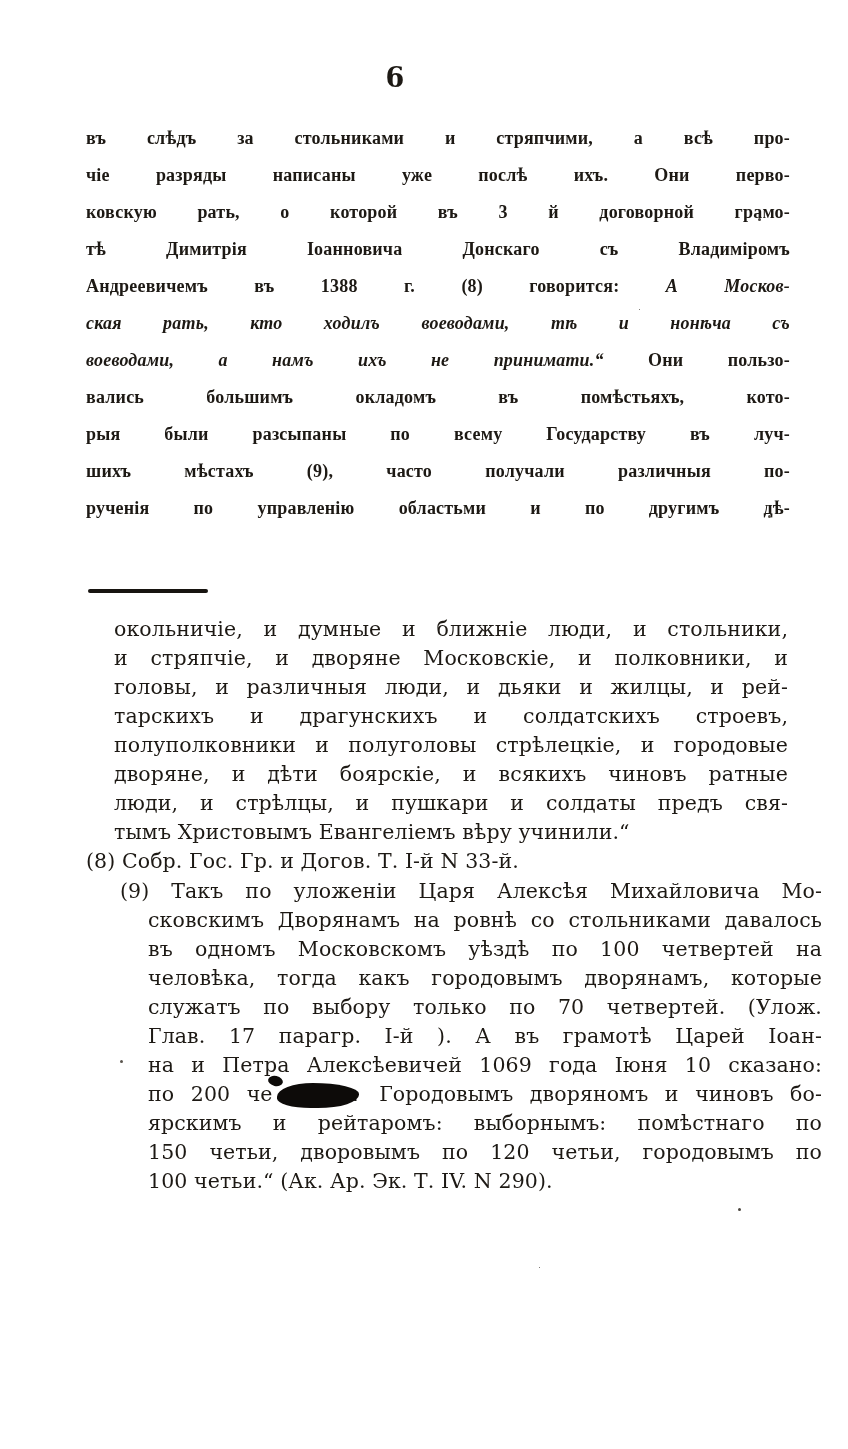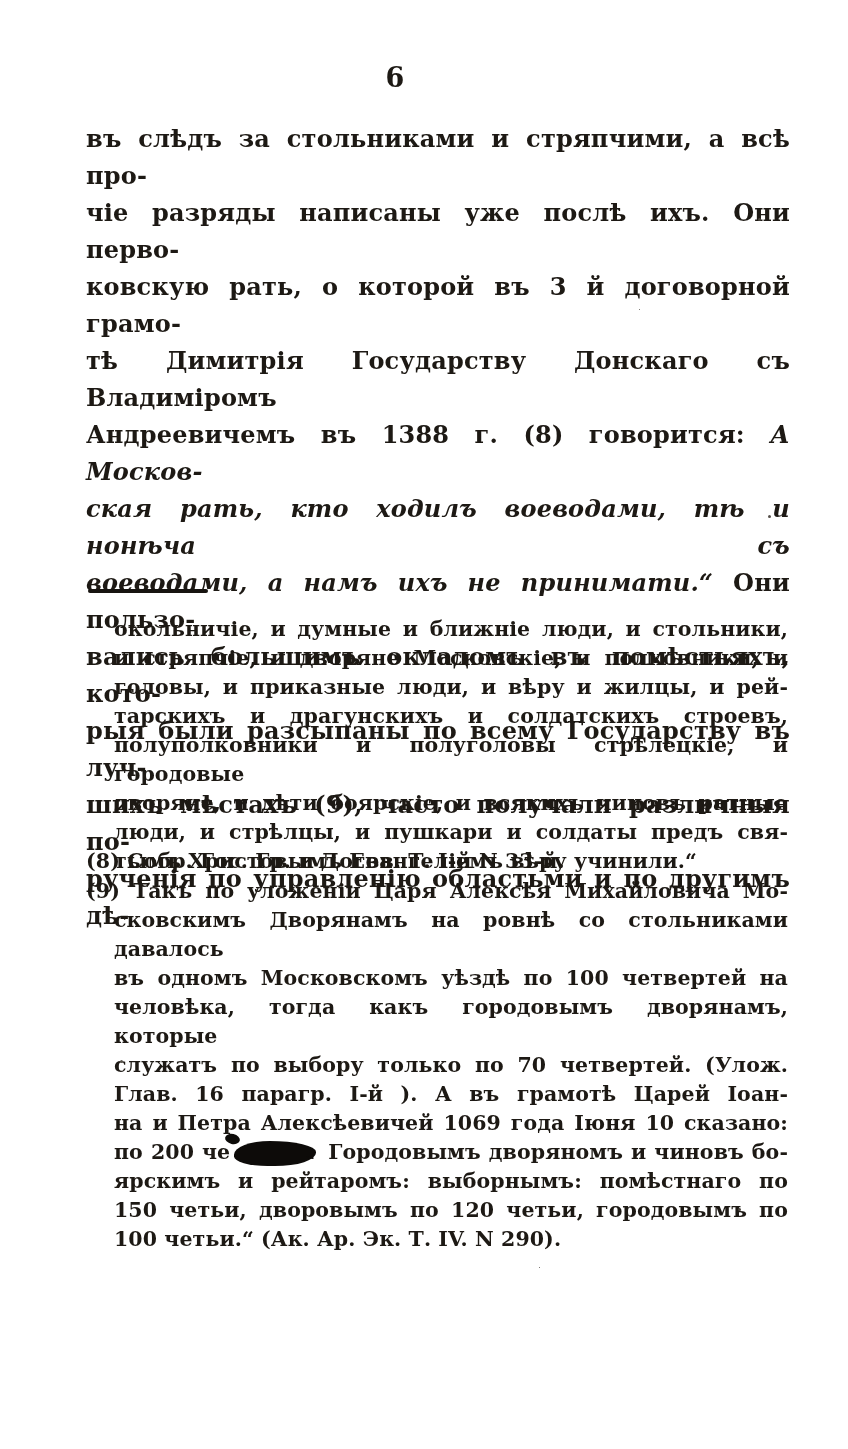--- a/index.html
+++ b/index.html
@@ -13,41 +13,41 @@
     color:#1d1914;
   }
   .page-number{
     position:absolute;top:62px;left:0;right:58px;
     text-align:center;
     font-size:27px;font-weight:bold;
   }
   .textblock{position:absolute;left:86px;width:704px;}
   .main-block{top:120px;}
   .main-block .line{
-    font-size:24px;line-height:37px;font-weight:bold;letter-spacing:.2px;
+    font-size:18px;line-height:37px;font-weight:bold;letter-spacing:.2px;font-family:Liberation Serif, serif;
   }
   .line{
     text-align:justify;
     text-align-last:justify;
     white-space:normal;
   }
   .line.nj{text-align-last:left;}
   .line i{font-style:italic;font-weight:bold;}
   .fn-rule{
     position:absolute;top:589px;left:88px;
     width:120px;height:4px;background:#171410;
     border-radius:2px;
   }
   .fn-block .line{
-    font-size:20.5px;line-height:29px;font-weight:bold;letter-spacing:.1px;
+    font-size:20.5px;line-height:29px;font-weight:normal;letter-spacing:.1px;
   }
   .fn-cont-block{top:615px;width:702px;}
   .fn-cont-block .line{padding-left:28px;}
   .fn8-block{top:847px;width:702px;}
-  .fn9-block{top:877px;width:702px;}
+  .fn9-block{top:877px;width:702px;margin-left:34px;}
   .fn9-block .line.ind{padding-left:28px;}
   .blot{
     display:inline-block;height:25px;background:#0d0b09;
     border-radius:48% 62% 55% 45%/60% 48% 58% 42%;
     vertical-align:-7px;margin:0 4px;position:relative;
   }
   .blot.top::before{
     content:"";position:absolute;left:14%;top:-13px;width:72%;height:19px;
     background:#0d0b09;border-radius:60% 40% 55% 45%/70% 55% 45% 30%;
     transform:rotate(-6deg);
@@ -73,54 +73,54 @@
 </head>
 <body>
 
 <div class="page">
   <div class="page-number">6</div>
 
   <div class="textblock main-block">
       <div class="line"><span>въ слѣдъ за стольниками и стряпчими, а всѣ про-</span></div>
       <div class="line"><span>чіе разряды написаны уже послѣ ихъ. Они перво-</span></div>
       <div class="line"><span>ковскую рать, о которой въ 3 й договорной грамо-</span></div>
-      <div class="line"><span>тѣ Димитрія Государству Донскаго съ Владиміромъ</span></div>
+      <div class="line"><span>тѣ Димитрія Іоанновича Донскаго съ Владиміромъ</span></div>
       <div class="line"><span>Андреевичемъ въ 1388 г. (8) говорится: </span><i>А Москов-</i></div>
       <div class="line"><i>ская рать, кто ходилъ воеводами, тѣ и нонѣча съ</i></div>
       <div class="line"><i>воеводами, а намъ ихъ не принимати.“</i><span>  Они пользо-</span></div>
       <div class="line"><span>вались большимъ окладомъ въ помѣстьяхъ, кото-</span></div>
       <div class="line"><span>рыя были разсыпаны по всему Государству въ луч-</span></div>
       <div class="line"><span>шихъ мѣстахъ (9), часто получали различныя по-</span></div>
       <div class="line"><span>рученія по управленію областьми и по другимъ дѣ-</span></div>
     </div>
 
   <div class="fn-rule"></div>
 
   <div class="textblock fn-block fn-cont-block">
       <div class="line"><span>окольничіе, и думные и ближніе люди, и стольники,</span></div>
       <div class="line"><span>и стряпчіе, и дворяне Московскіе, и полковники, и</span></div>
-      <div class="line"><span>головы, и приказные люди, и вѣру и жилцы, и рей-</span></div>
+      <div class="line"><span>головы, и различныя люди, и дьяки и жилцы, и рей-</span></div>
       <div class="line"><span>тарскихъ и драгунскихъ и солдатскихъ строевъ,</span></div>
       <div class="line"><span>полуполковники и полуголовы стрѣлецкіе, и городовые</span></div>
       <div class="line"><span>дворяне, и дѣти боярскіе, и всякихъ чиновъ ратные</span></div>
       <div class="line"><span>люди, и стрѣлцы, и пушкари и солдаты предъ свя-</span></div>
       <div class="line nj"><span>тымъ Христовымъ Евангеліемъ вѣру учинили.“</span></div>
     </div>
 
   <div class="textblock fn-block fn8-block">
       <div class="line nj"><span>(8) Собр. Гос. Гр. и Догов. Т. I-й N 33-й.</span></div>
     </div>
 
   <div class="textblock fn-block fn9-block">
       <div class="line"><span>(9) Такъ по уложеніи Царя Алексѣя Михайловича Мо-</span></div>
       <div class="line ind"><span>сковскимъ Дворянамъ на ровнѣ со стольниками давалось</span></div>
       <div class="line ind"><span>въ одномъ Московскомъ уѣздѣ по 100 четвертей на</span></div>
       <div class="line ind"><span>человѣка, тогда какъ городовымъ дворянамъ, которые</span></div>
       <div class="line ind"><span>служатъ по выбору только по 70 четвертей. (Улож.</span></div>
-      <div class="line ind"><span>Глав. 16 парагр. I-й ).  А въ грамотѣ Царей Іоан-</span></div>
+      <div class="line ind"><span>Глав. 17 парагр. I-й ).  А въ грамотѣ Царей Іоан-</span></div>
       <div class="line ind"><span>на и Петра Алексѣевичей 1069 года Іюня 10 сказано:</span></div>
       <div class="line ind"><span>по 200 че</span><span class="blot btm" style="width: 82px;"></span><span> Городовымъ дворяномъ и чиновъ бо-</span></div>
       <div class="line ind"><span>ярскимъ и рейтаромъ: выборнымъ: помѣстнаго по</span></div>
       <div class="line ind"><span>150 четьи, дворовымъ по 120 четьи, городовымъ по</span></div>
       <div class="line nj ind"><span>100 четьи.“ (Ак. Ар. Эк. Т. IV. N 290).</span></div>
     </div>
 
   <div class="speckles"></div>
 </div>
 

